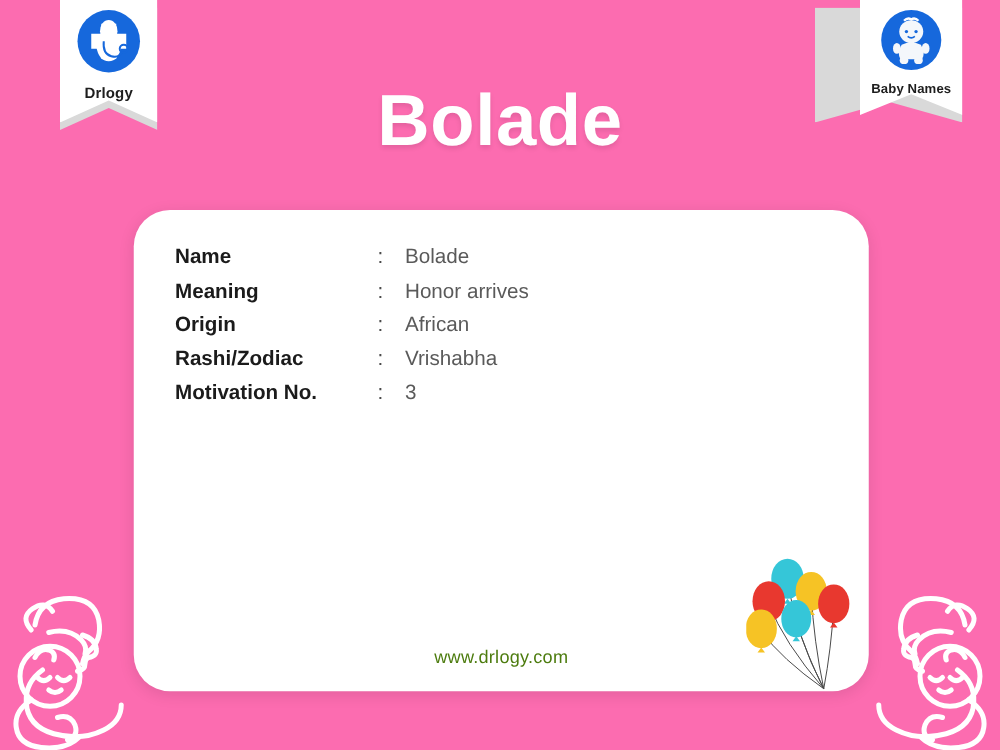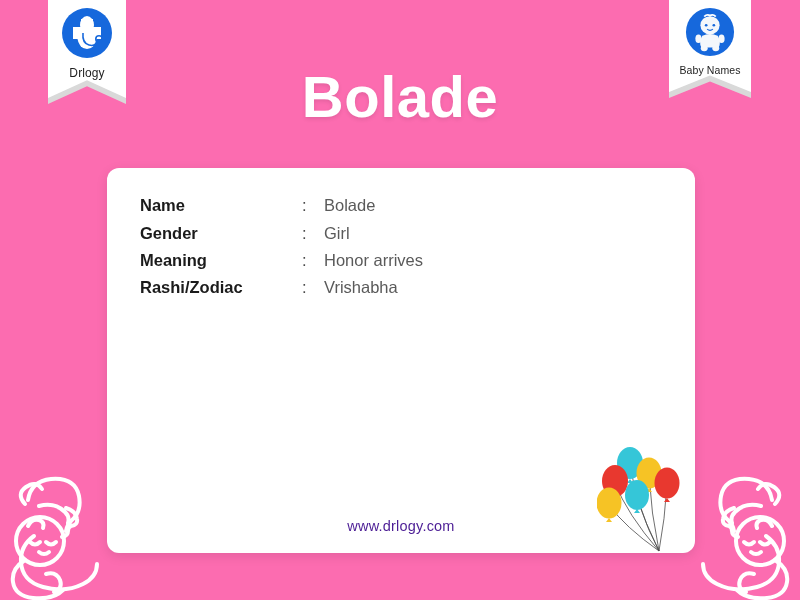--- a/index.html
+++ b/index.html
@@ -50,25 +50,25 @@
     position: absolute;
     left: 0;
     width: 100%;
     height: 100%;
     top: 6px;
     background: #d9d9d9;
     clip-path: polygon(0 0, 100% 0, 100% 100%, 50% 82%, 0 100%);
     z-index: -1;
   }
   .ribbon.left-badge  { left: 48px;  width: 78px; height: 98px; background: transparent; box-shadow:none;}
-  .ribbon.right-badge { right: 49px; width: 82px; height: 92px; background: transparent; box-shadow:none;}
+  .ribbon.right-badge { right: 30px; width: 82px; height: 92px; background: transparent; box-shadow:none;padding-left:36px;}
 
   .ribbon-label {
     font-size: 12px;
-    font-weight: normal;
+    font-weight: bold;
     color: #1d1d1d;
     margin-top: 3px;
     letter-spacing: .1px;
     white-space: nowrap;
   }
   .ribbon.right-badge .ribbon-label { font-size: 10.5px; }
 
   .badge-icon { display:block; }
 
   
@@ -86,21 +86,21 @@
   }
 
   
   .card {
     position: absolute;
     left: 107px;
     top: 168px;
     width: 588px;
     height: 385px;
     background: #ffffff;
-    border-radius: 12px;
+    border-radius: 29px;
     box-shadow: 0 3px 12px rgba(0,0,0,0.10);
     overflow: hidden;
   }
 
   .detail-table {
     position: absolute;
     left: 33px;
     top: 24px;
     border-collapse: collapse;
   }
@@ -130,21 +130,21 @@
     font-weight: normal;
   }
 
   .site-url {
     position: absolute;
     left: 0;
     width: 100%;
     text-align: center;
     top: 350px;
     font-size: 14.5px;
-    color: #4c1d95;
+    color: #4d7c0f;
     letter-spacing: .2px;
   }
 
   .balloons {
     position: absolute;
     right: 6px;
     bottom: -4px;
     width: 92px;
     height: 118px;
     pointer-events: none;
@@ -246,33 +246,38 @@
 <div class="card">
 
   <table class="detail-table">
     <tbody>
       <tr>
         <td class="lbl">Name</td>
         <td class="sep">:</td>
         <td class="val">Bolade</td>
       </tr>
       <tr>
-        <td class="lbl">Gender</td>
-        <td class="sep">:</td>
-        <td class="val">Girl</td>
-      </tr>
-      <tr>
         <td class="lbl">Meaning</td>
         <td class="sep">:</td>
         <td class="val">Honor arrives</td>
       </tr>
       <tr>
+        <td class="lbl">Origin</td>
+        <td class="sep">:</td>
+        <td class="val">African</td>
+      </tr>
+      <tr>
         <td class="lbl">Rashi/Zodiac</td>
         <td class="sep">:</td>
         <td class="val">Vrishabha</td>
+      </tr>
+      <tr>
+        <td class="lbl">Motivation No.</td>
+        <td class="sep">:</td>
+        <td class="val">3</td>
       </tr>
     </tbody>
   </table>
 
   <div class="site-url">www.drlogy.com</div>
 
   <div class="balloons">
     <svg viewBox="0 0 92 118" width="92" height="118" xmlns="http://www.w3.org/2000/svg">
       <g stroke="#4a4a4a" stroke-width="0.8" fill="none">
         <path d="M18 44 Q30 75 62 112"></path>

